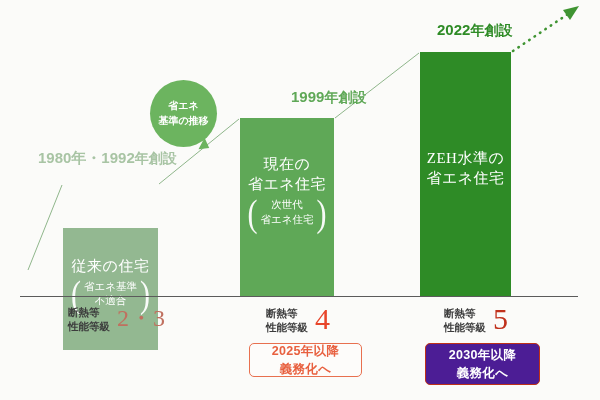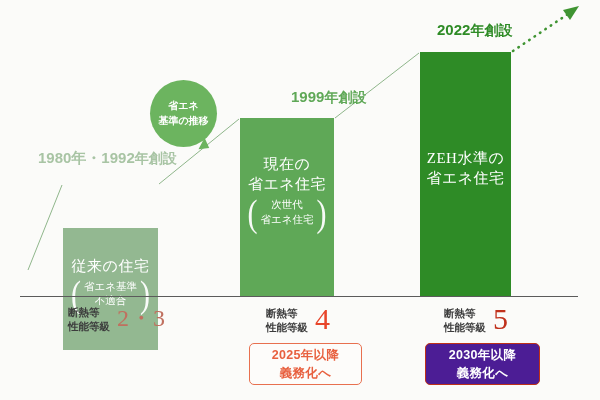--- a/index.html
+++ b/index.html
@@ -193,21 +193,21 @@
     font-size: 12.5px;
     font-weight: bold;
     line-height: 1.45;
     white-space: pre-line;
     letter-spacing: .3px;
   }
   #oblig-2 {
     left: 249px;
     top: 343px;
     width: 113px;
-    height: 42px;
+    height: 34px;
     border: 1.5px solid #e8704f;
     color: #e8603f;
     background: #fdfcfa;
   }
   #oblig-3 {
     left: 425px;
     top: 343px;
     width: 115px;
     height: 42px;
     border: 1.5px solid #bf3019;

